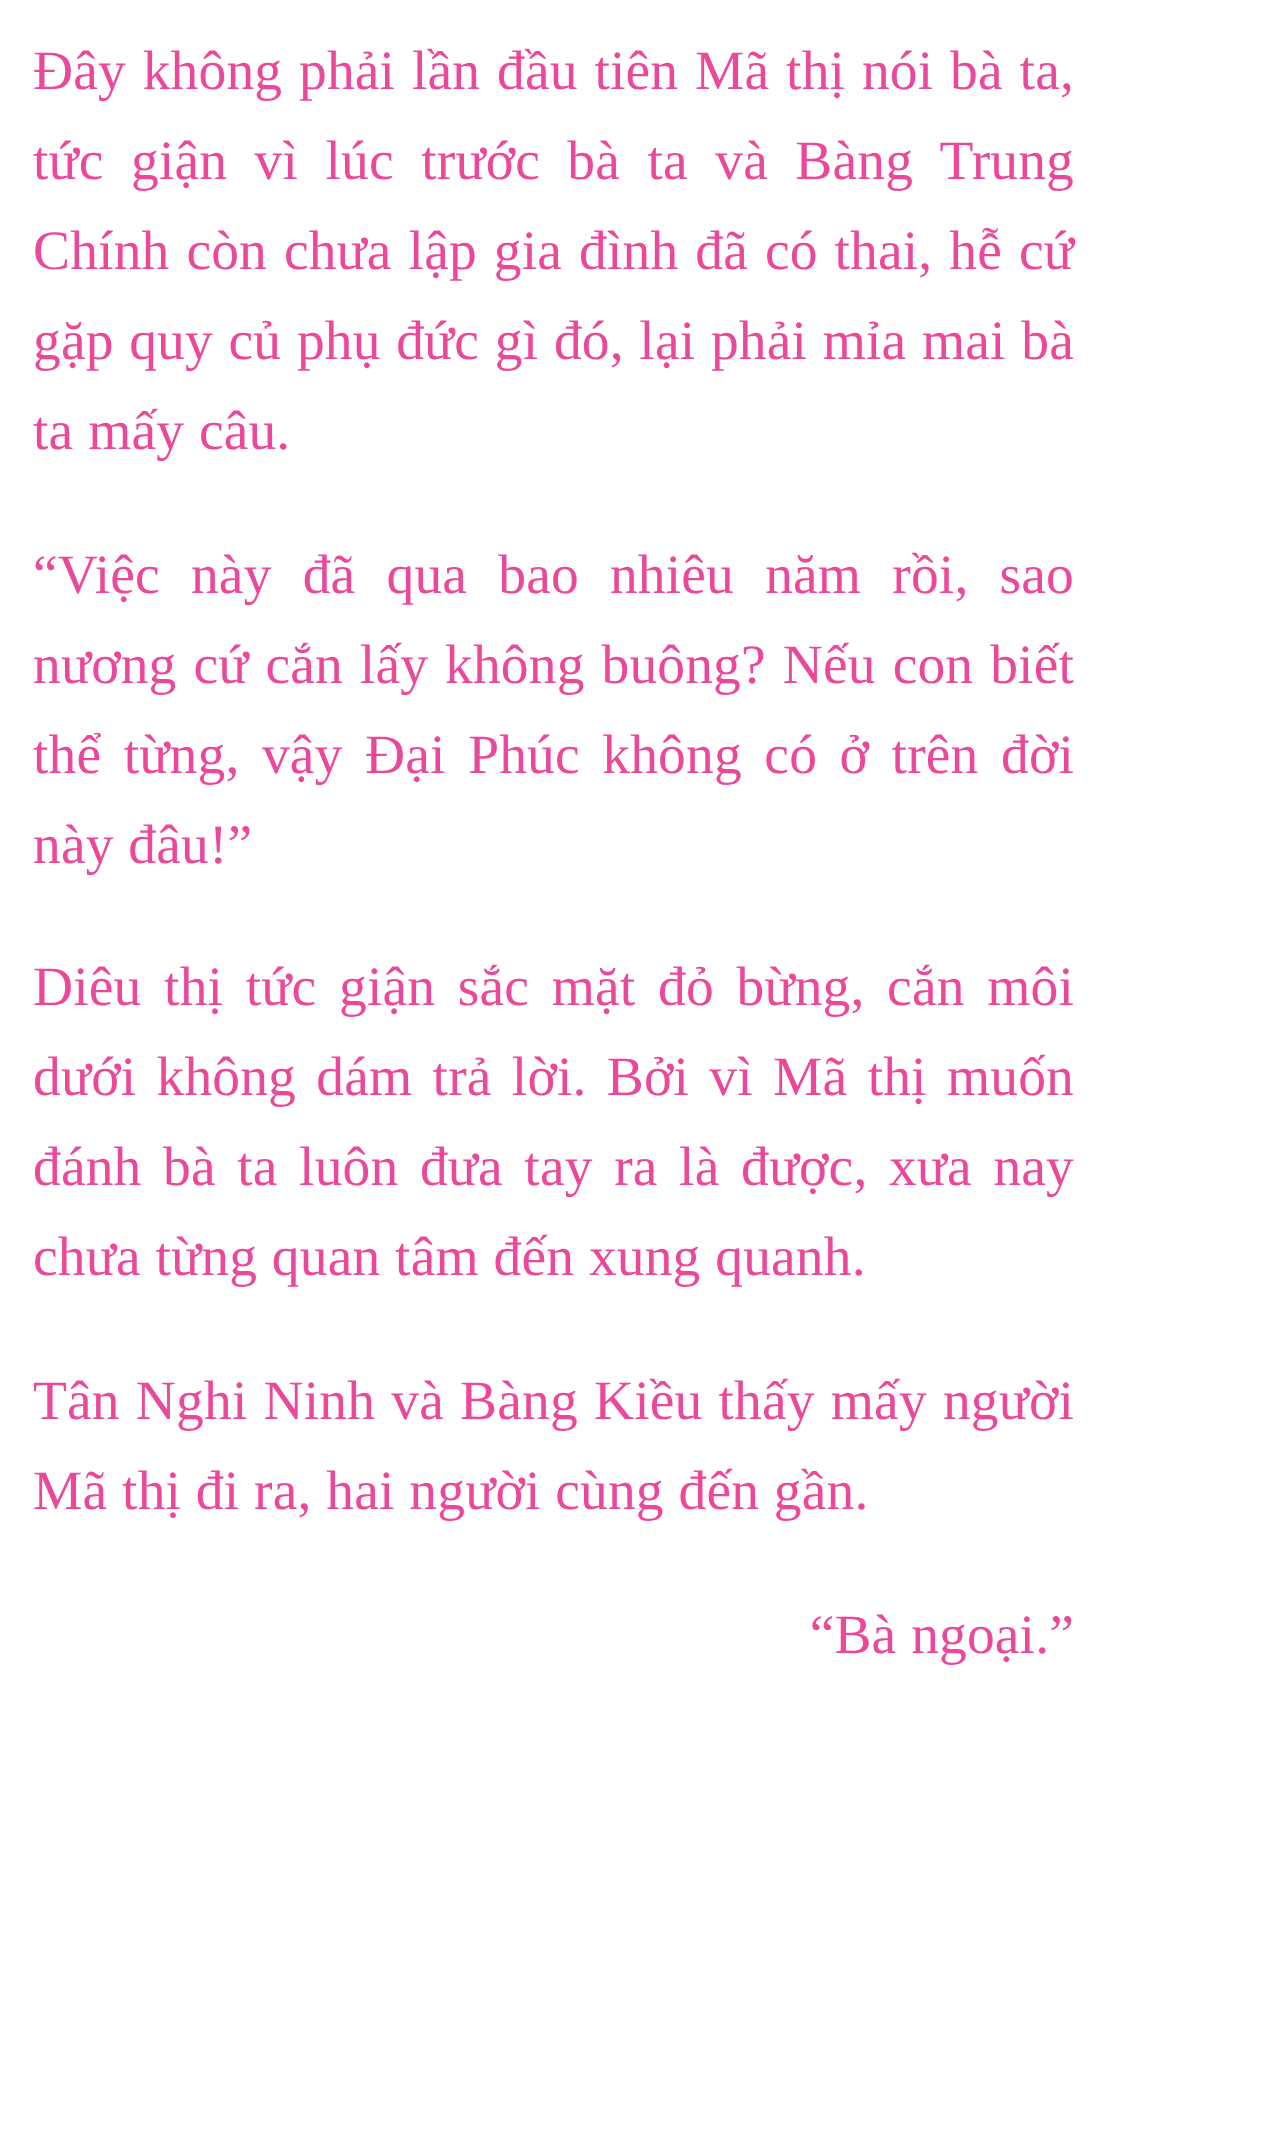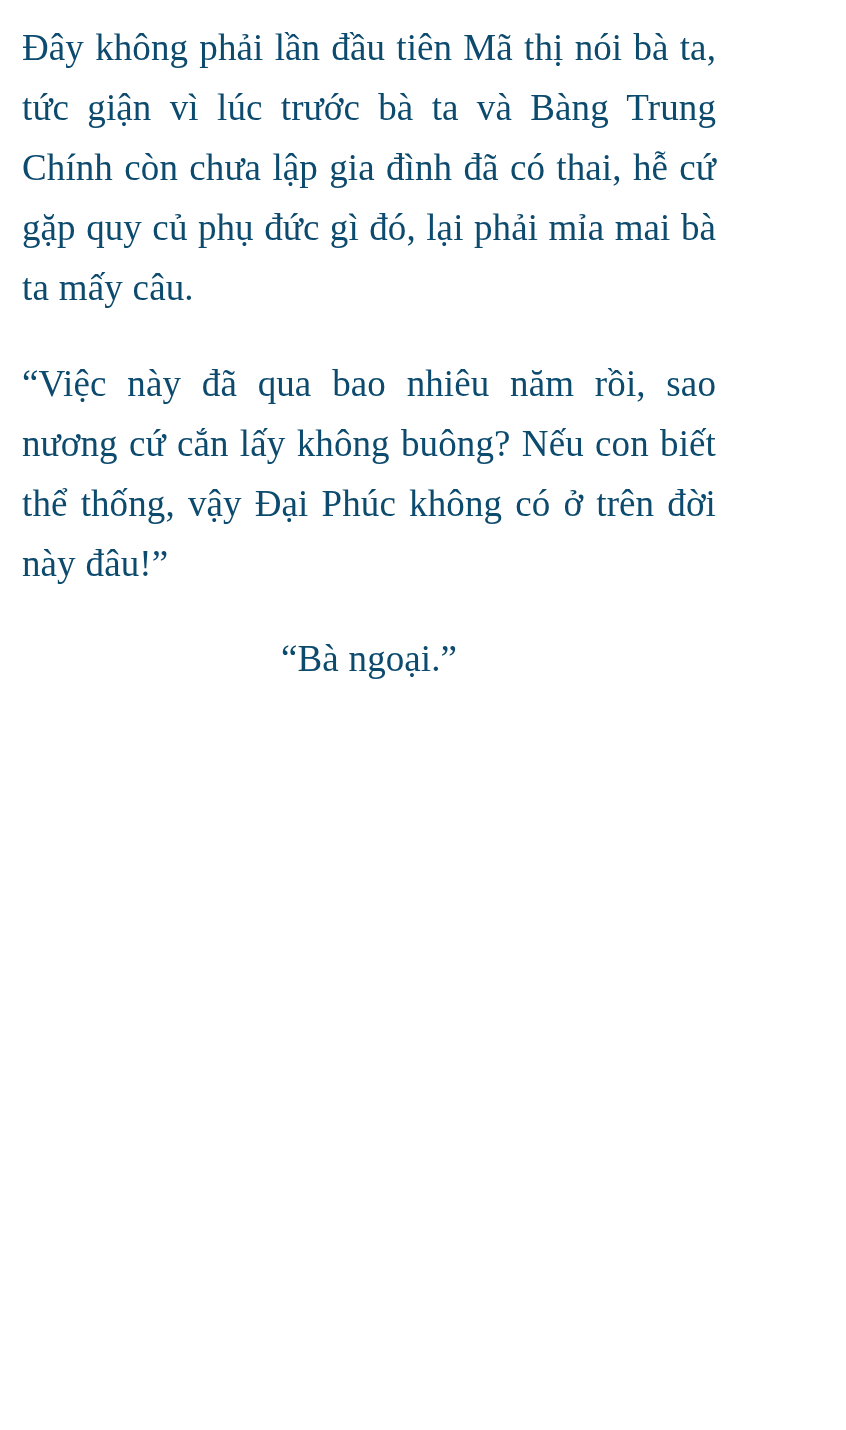--- a/index.html
+++ b/index.html
@@ -12,40 +12,42 @@
     height: 1430px;
     overflow: hidden;
     font-family: "Liberation Serif", "DejaVu Serif", serif;
   }
   .reader {
     box-sizing: border-box;
     width: 738px;
     min-height: 1430px;
     padding: 18px 22px 10px 22px;
     background: #ffffff;
-    color: #0c4a6e;
+    color: #ec4899;
   }
   .para {
     margin: 0 0 36px 0;
     font-size: 37px;
     line-height: 1.62;
     text-align: justify;
     text-justify: inter-word;
     letter-spacing: 0.1px;
     word-spacing: 0.5px;
     hyphens: none;
   }
   .para:last-child {
     margin-bottom: 0;
     text-align: left;
   }
   .para.short {
-    text-align: center;
+    text-align: right;
   }
 </style>
 </head>
 <body>
 
 <div class="reader">
   <p class="para">Đây không phải lần đầu tiên Mã thị nói bà ta, tức giận vì lúc trước bà ta và Bàng Trung Chính còn chưa lập gia đình đã có thai, hễ cứ gặp quy củ phụ đức gì đó, lại phải mỉa mai bà ta mấy câu.</p>
-  <p class="para">“Việc này đã qua bao nhiêu năm rồi, sao nương cứ cắn lấy không buông? Nếu con biết thể thống, vậy Đại Phúc không có ở trên đời này đâu!”</p>
+  <p class="para">“Việc này đã qua bao nhiêu năm rồi, sao nương cứ cắn lấy không buông? Nếu con biết thể từng, vậy Đại Phúc không có ở trên đời này đâu!”</p>
+  <p class="para">Diêu thị tức giận sắc mặt đỏ bừng, cắn môi dưới không dám trả lời. Bởi vì Mã thị muốn đánh bà ta luôn đưa tay ra là được, xưa nay chưa từng quan tâm đến xung quanh.</p>
+  <p class="para">Tân Nghi Ninh và Bàng Kiều thấy mấy người Mã thị đi ra, hai người cùng đến gần.</p>
   <p class="para short">“Bà ngoại.”</p>
 </div>
 
 </body></html>

